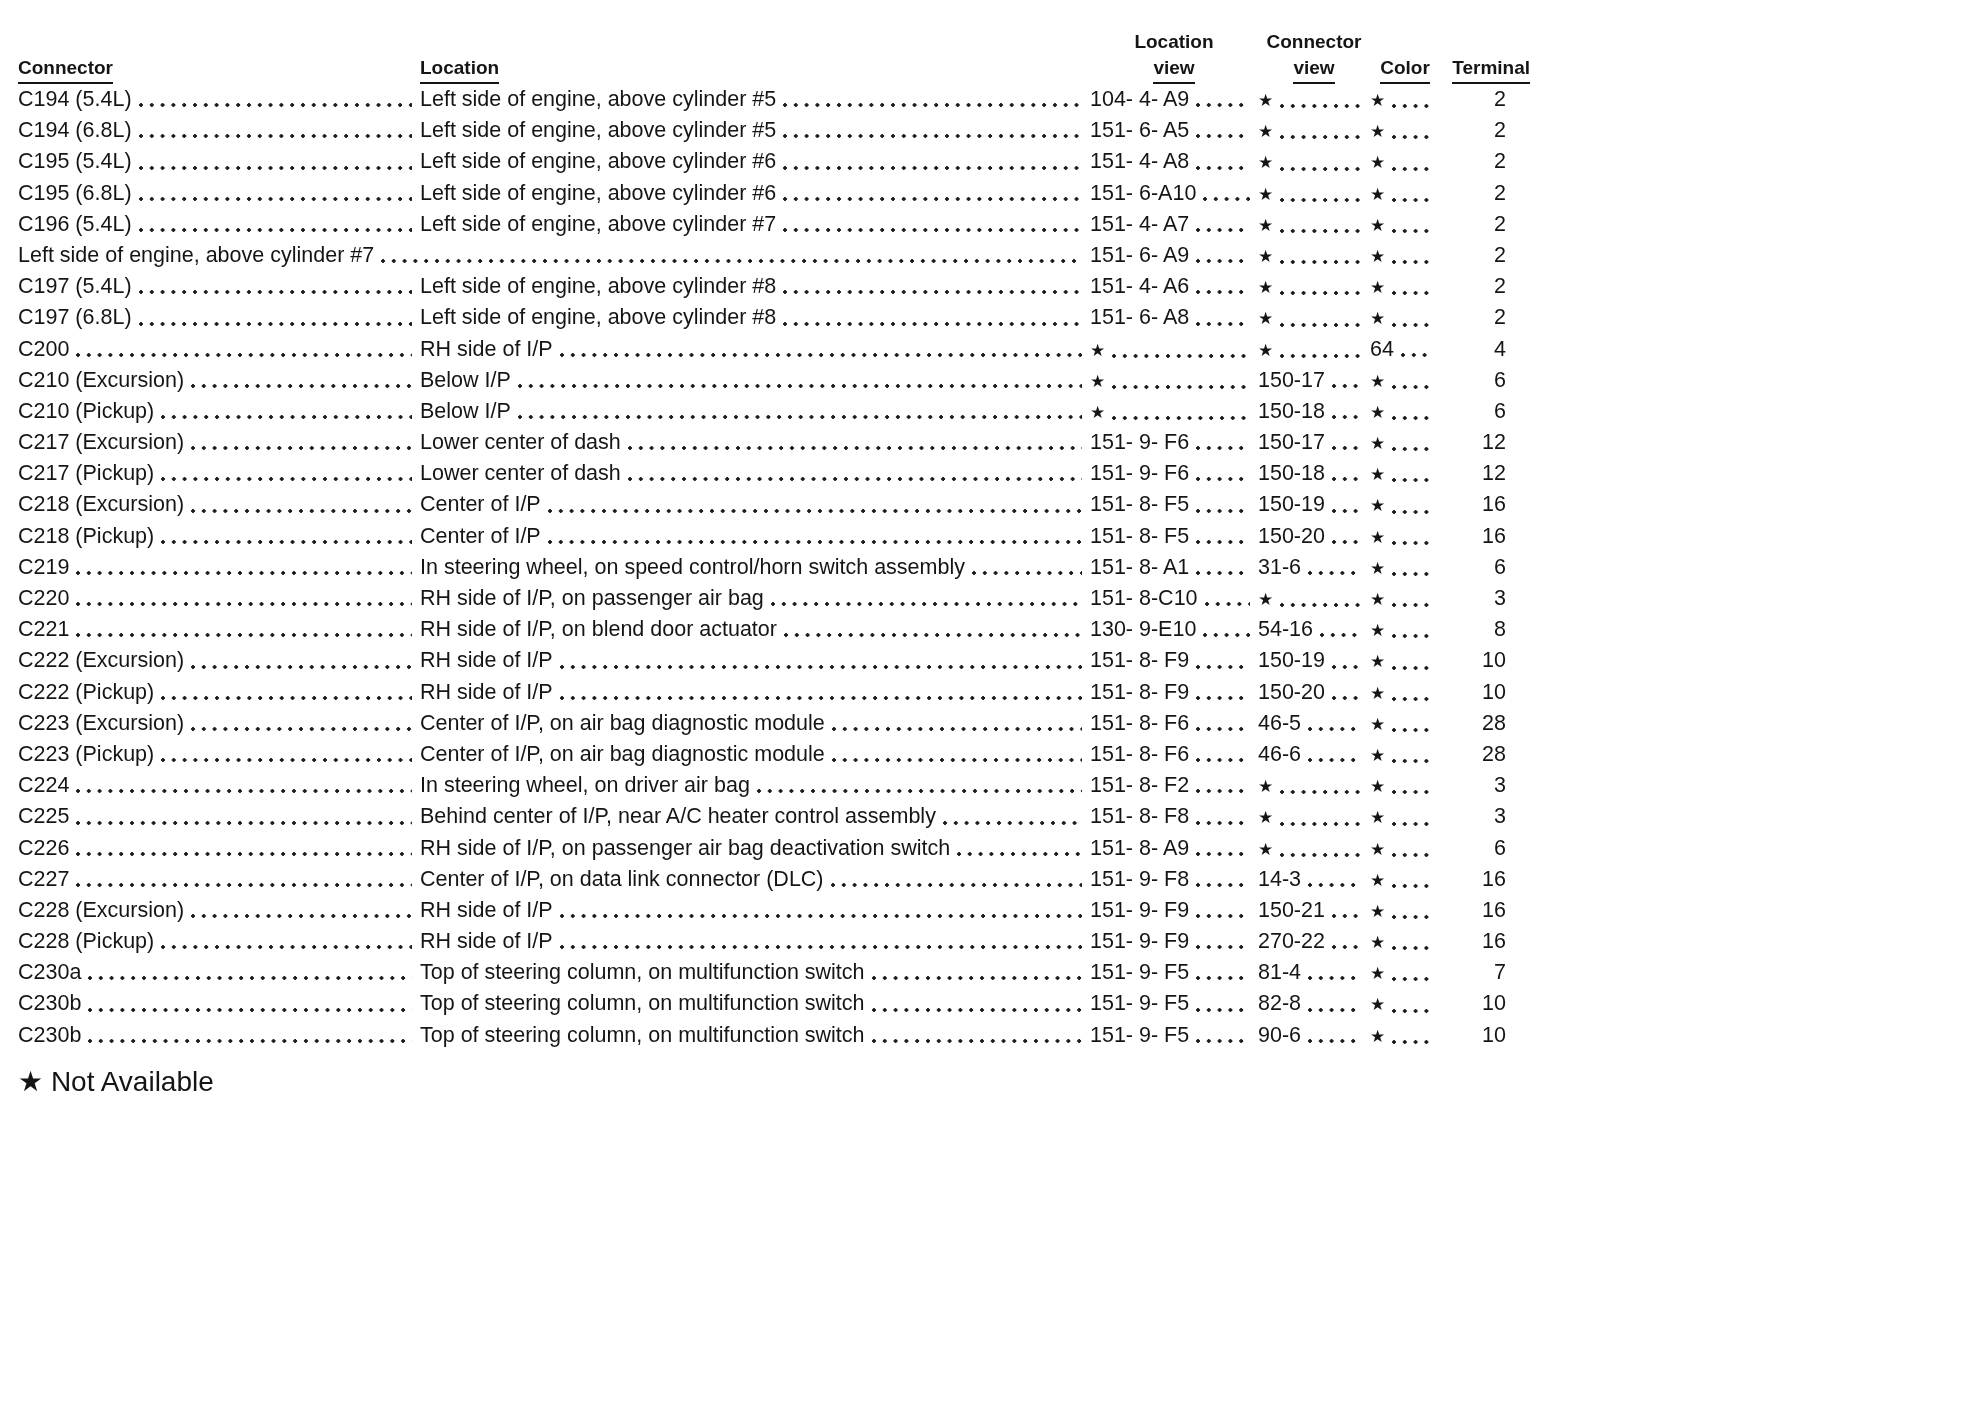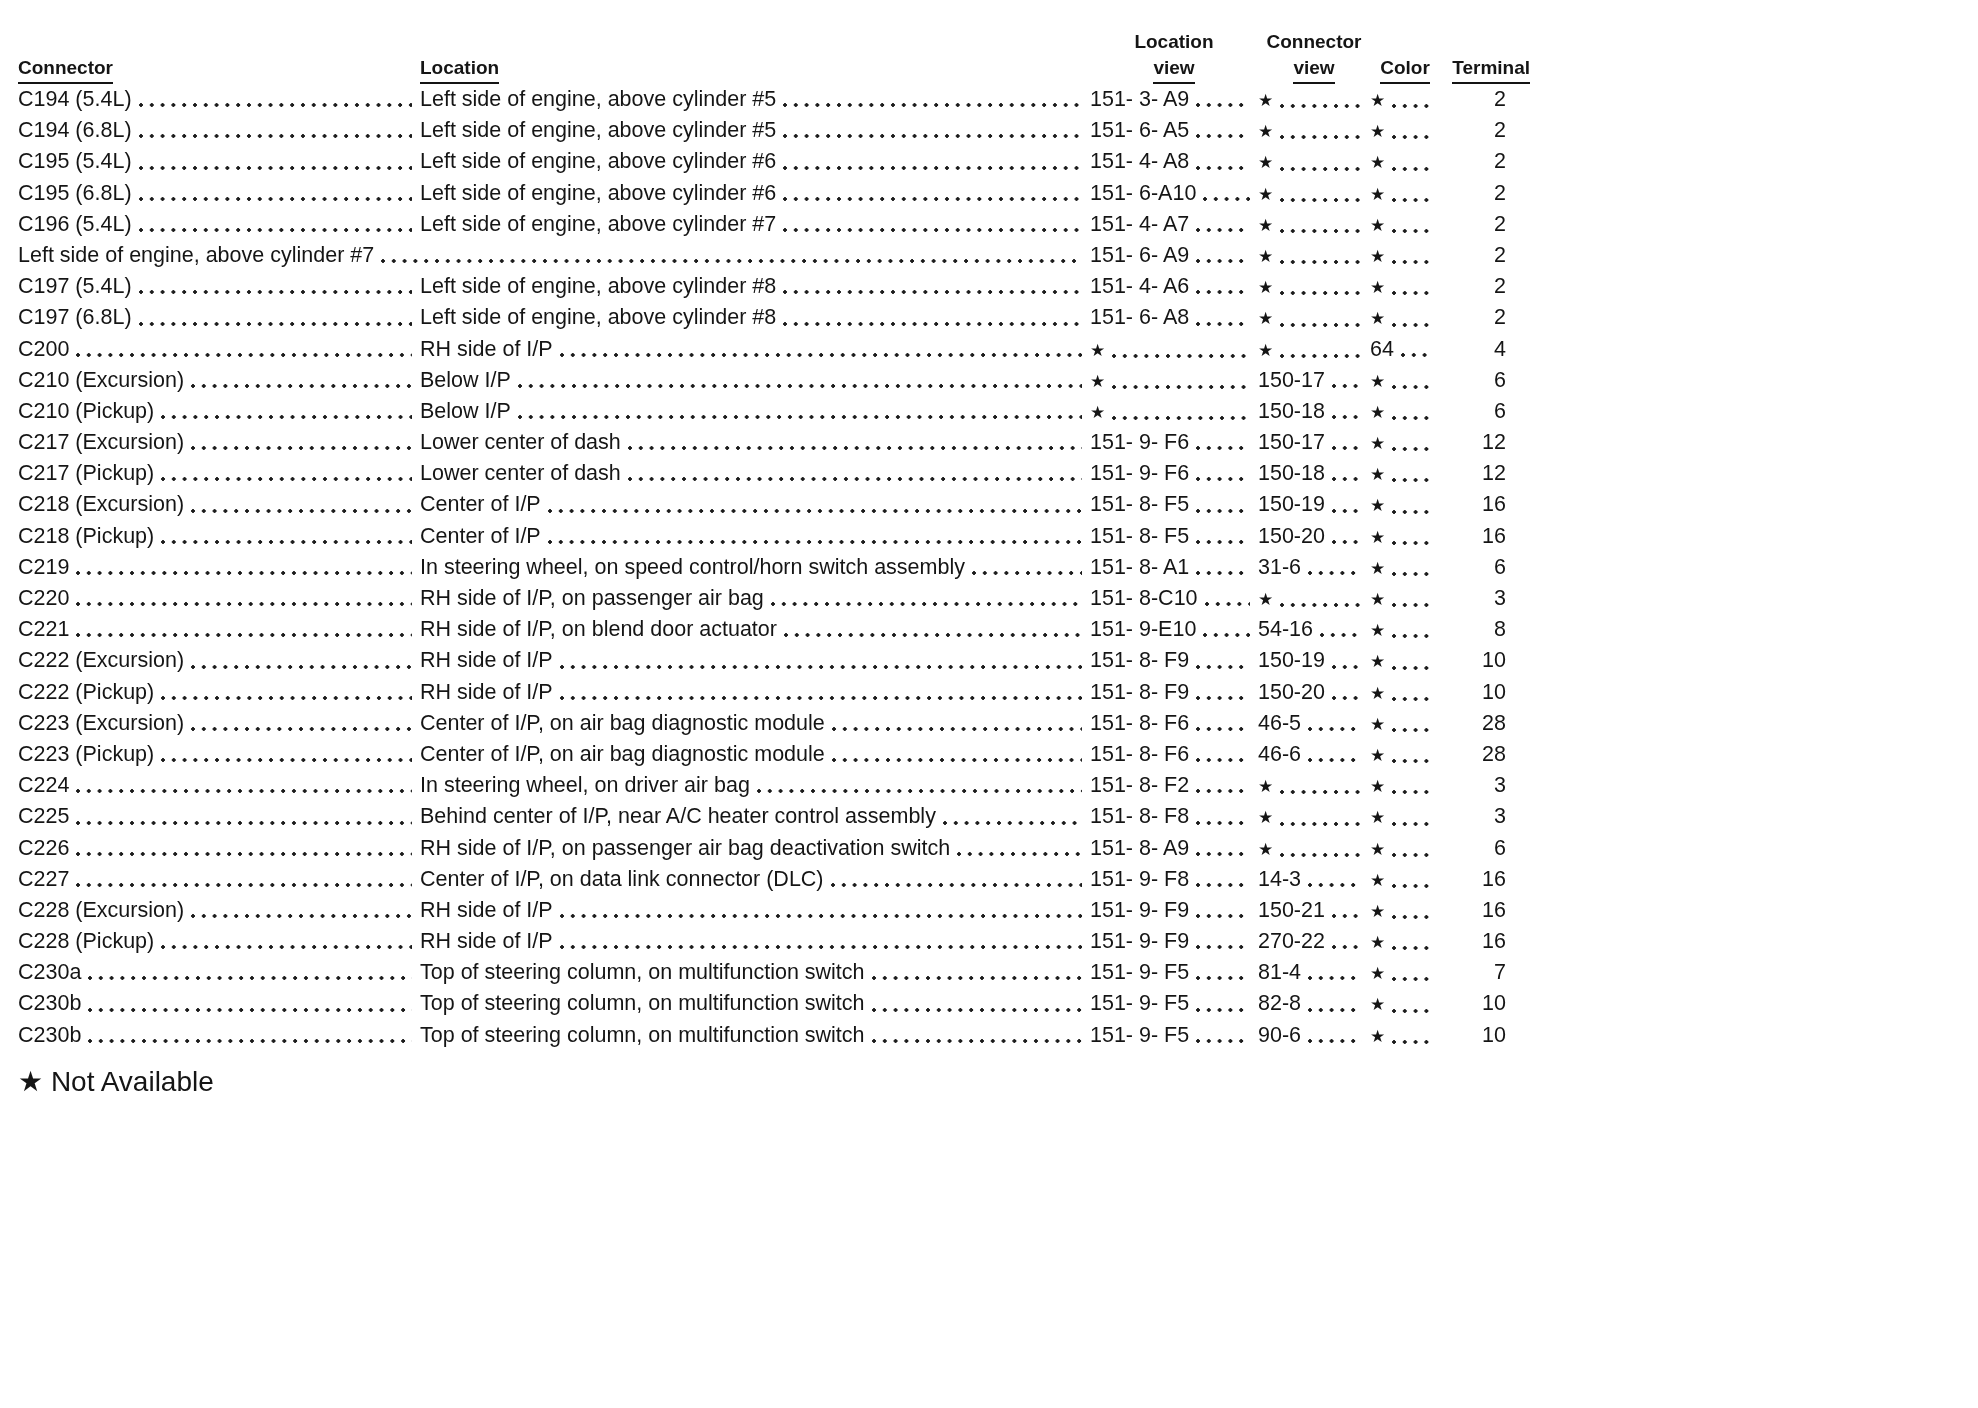--- a/index.html
+++ b/index.html
@@ -123,21 +123,21 @@
   <div class="row">
     <div class="cell c-conn">
       <span class="txt">C194 (5.4L)</span>
       <span class="leader"></span>
     </div>
     <div class="cell c-loc">
       <span class="txt">Left side of engine, above cylinder #5</span>
       <span class="leader"></span>
     </div>
     <div class="cell c-lv">
-      <span class="txt">151- 3- A9</span>
+      <span class="txt">104- 4- A9</span>
       <span class="leader"></span>
     </div>
     <div class="cell c-cv">
       <span class="txt star">★</span>
       <span class="leader"></span>
     </div>
     <div class="cell c-color">
       <span class="txt star">★</span>
       <span class="leader"></span>
     </div>
@@ -561,21 +561,21 @@
   <div class="row">
     <div class="cell c-conn">
       <span class="txt">C221</span>
       <span class="leader"></span>
     </div>
     <div class="cell c-loc">
       <span class="txt">RH side of I/P, on blend door actuator</span>
       <span class="leader"></span>
     </div>
     <div class="cell c-lv">
-      <span class="txt">151- 9-E10</span>
+      <span class="txt">130- 9-E10</span>
       <span class="leader"></span>
     </div>
     <div class="cell c-cv">
       <span class="txt">54-16</span>
       <span class="leader"></span>
     </div>
     <div class="cell c-color">
       <span class="txt star">★</span>
       <span class="leader"></span>
     </div>

